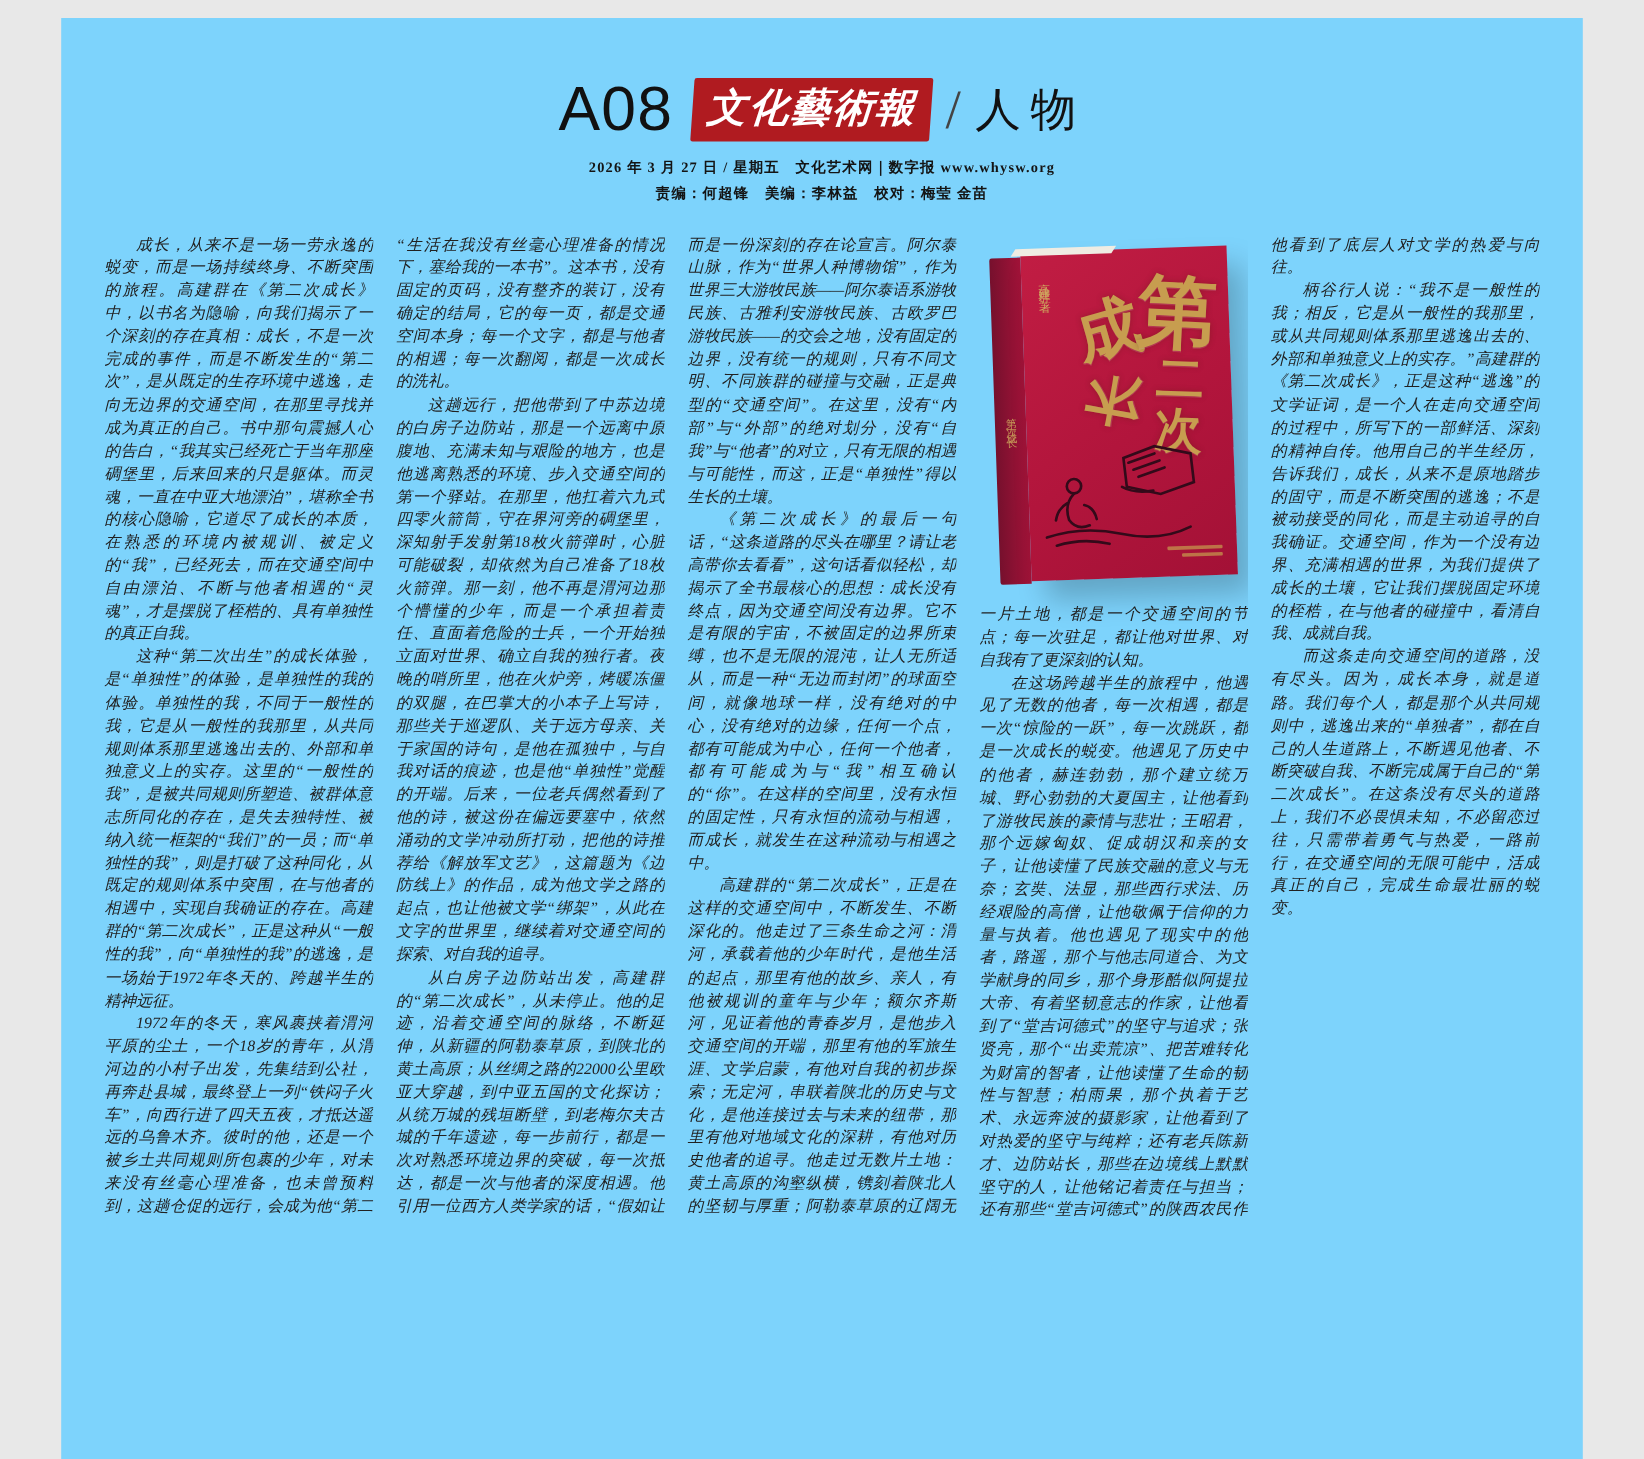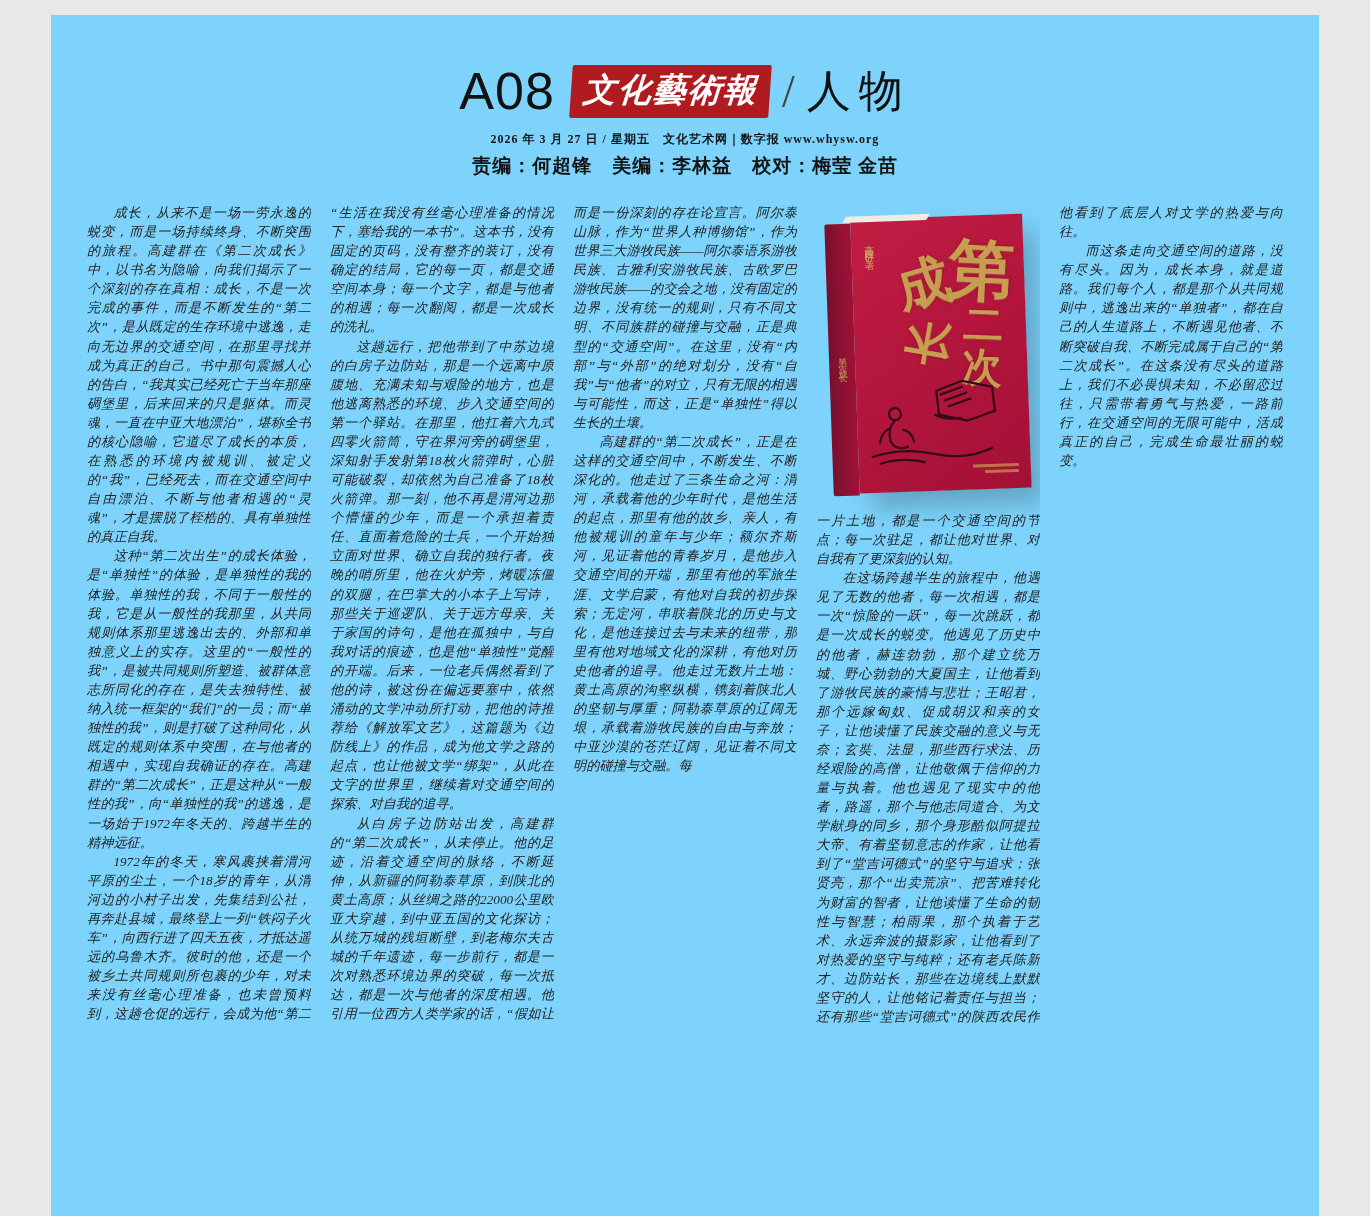--- a/index.html
+++ b/index.html
@@ -14,23 +14,23 @@
   .header { text-align:center; padding-top:46px; }
   .header-row { display:flex; align-items:center; justify-content:center; gap:16px; }
   .page-no { font-family:"Liberation Sans","DejaVu Sans",sans-serif; font-size:52px; font-weight:500; letter-spacing:1px; color:#111; }
   .masthead-box {
     background:#b01b20; color:#fff; padding:3px 12px 5px;
     font-size:33px; font-weight:800; font-style:italic; letter-spacing:2px;
     transform:skewX(-4deg); border-radius:2px;
   }
   .section-name { font-size:44px; font-weight:800; font-style:italic; letter-spacing:4px; color:#0a0a0a; }
   .slash { font-size:46px; font-weight:200; color:#444; margin:0 -4px; }
-  .category { font-size:44px; font-weight:400; letter-spacing:8px; color:#111; }
+  .category { font-size:38px; font-weight:400; letter-spacing:8px; color:#111; }
   .dateline { margin-top:10px; font-size:12px; font-weight:700; letter-spacing:1px; color:#141414; }
-  .editors  { margin-top:5px;  font-size:19px; font-weight:700; letter-spacing:1px; color:#141414; }
+  .editors  { margin-top:5px;  font-size:12px; font-weight:700; letter-spacing:1px; color:#141414; }
   
   .title-block { text-align:center; margin-top:40px; font-weight:900; color:#050505; }
   .title-line { font-size:55px; line-height:1.32; letter-spacing:0.34em; }
   .byline { text-align:center; margin-top:18px; font-size:16px; letter-spacing:3px; color:#222; }
   
   .body-cols {
     display:flex; gap:19px; padding:0 36px; margin-top:24px;
     height:822px; overflow:hidden;
   }
   .col { flex:1 1 0; min-width:0; font-size:13.2px; line-height:1.445; text-align:justify; color:#212121; overflow:hidden; }
@@ -92,20 +92,21 @@
 
     <div class="col">
       <p class="para">“生活在我没有丝毫心理准备的情况下，塞给我的一本书”。这本书，没有固定的页码，没有整齐的装订，没有确定的结局，它的每一页，都是交通空间本身；每一个文字，都是与他者的相遇；每一次翻阅，都是一次成长的洗礼。</p>
       <p class="para indent">这趟远行，把他带到了中苏边境的白房子边防站，那是一个远离中原腹地、充满未知与艰险的地方，也是他逃离熟悉的环境、步入交通空间的第一个驿站。在那里，他扛着六九式四零火箭筒，守在界河旁的碉堡里，深知射手发射第18枚火箭弹时，心脏可能破裂，却依然为自己准备了18枚火箭弹。那一刻，他不再是渭河边那个懵懂的少年，而是一个承担着责任、直面着危险的士兵，一个开始独立面对世界、确立自我的独行者。夜晚的哨所里，他在火炉旁，烤暖冻僵的双腿，在巴掌大的小本子上写诗，那些关于巡逻队、关于远方母亲、关于家国的诗句，是他在孤独中，与自我对话的痕迹，也是他“单独性”觉醒的开端。后来，一位老兵偶然看到了他的诗，被这份在偏远要塞中，依然涌动的文学冲动所打动，把他的诗推荐给《解放军文艺》，这篇题为《边防线上》的作品，成为他文学之路的起点，也让他被文学“绑架”，从此在文字的世界里，继续着对交通空间的探索、对自我的追寻。</p>
       <p class="para indent">从白房子边防站出发，高建群的“第二次成长”，从未停止。他的足迹，沿着交通空间的脉络，不断延伸，从新疆的阿勒泰草原，到陕北的黄土高原；从丝绸之路的22000公里欧亚大穿越，到中亚五国的文化探访；从统万城的残垣断壁，到老梅尔夫古城的千年遗迹，每一步前行，都是一次对熟悉环境边界的突破，每一次抵达，都是一次与他者的深度相遇。他引用一位西方人类学家的话，“假如让我重新出生一次，我多么愿意出生在阿尔泰山脉”。</p>
       <p class="para indent">这句话，不是简单的地理学怀乡，</p>
     </div>
 
     <div class="col">
       <p class="para">而是一份深刻的存在论宣言。阿尔泰山脉，作为“世界人种博物馆”，作为世界三大游牧民族——阿尔泰语系游牧民族、古雅利安游牧民族、古欧罗巴游牧民族——的交会之地，没有固定的边界，没有统一的规则，只有不同文明、不同族群的碰撞与交融，正是典型的“交通空间”。在这里，没有“内部”与“外部”的绝对划分，没有“自我”与“他者”的对立，只有无限的相遇与可能性，而这，正是“单独性”得以生长的土壤。</p>
+      <p class="para indent">《第二次成长》的最后一句话，“这条道路的尽头在哪里？请让老高带你去看看”，这句话看似轻松，却揭示了全书最核心的思想：成长没有终点，因为交通空间没有边界。它不是有限的宇宙，不被固定的边界所束缚，也不是无限的混沌，让人无所适从，而是一种“无边而封闭”的球面空间，就像地球一样，没有绝对的中心，没有绝对的边缘，任何一个点，都有可能成为中心，任何一个他者，都有可能成为与“我”相互确认的“你”。在这样的空间里，没有永恒的固定性，只有永恒的流动与相遇，而成长，就发生在这种流动与相遇之中。</p>
       <p class="para indent">高建群的“第二次成长”，正是在这样的交通空间中，不断发生、不断深化的。他走过了三条生命之河：渭河，承载着他的少年时代，是他生活的起点，那里有他的故乡、亲人，有他被规训的童年与少年；额尔齐斯河，见证着他的青春岁月，是他步入交通空间的开端，那里有他的军旅生涯、文学启蒙，有他对自我的初步探索；无定河，串联着陕北的历史与文化，是他连接过去与未来的纽带，那里有他对地域文化的深耕，有他对历史他者的追寻。他走过无数片土地：黄土高原的沟壑纵横，镌刻着陕北人的坚韧与厚重；阿勒泰草原的辽阔无垠，承载着游牧民族的自由与奔放；中亚沙漠的苍茫辽阔，见证着不同文明的碰撞与交融。每</p>
     </div>
 
     <div class="col">
 
       <div class="book-figure">
         <div class="book">
           <div class="book-spine">
             <span class="spine-text">第二次成长</span>
           </div>
@@ -134,17 +135,18 @@
             </div>
           </div>
         </div>
       </div>
       <p class="para">一片土地，都是一个交通空间的节点；每一次驻足，都让他对世界、对自我有了更深刻的认知。</p>
       <p class="para indent">在这场跨越半生的旅程中，他遇见了无数的他者，每一次相遇，都是一次“惊险的一跃”，每一次跳跃，都是一次成长的蜕变。他遇见了历史中的他者，赫连勃勃，那个建立统万城、野心勃勃的大夏国主，让他看到了游牧民族的豪情与悲壮；王昭君，那个远嫁匈奴、促成胡汉和亲的女子，让他读懂了民族交融的意义与无奈；玄奘、法显，那些西行求法、历经艰险的高僧，让他敬佩于信仰的力量与执着。他也遇见了现实中的他者，路遥，那个与他志同道合、为文学献身的同乡，那个身形酷似阿提拉大帝、有着坚韧意志的作家，让他看到了“堂吉诃德式”的坚守与追求；张贤亮，那个“出卖荒凉”、把苦难转化为财富的智者，让他读懂了生命的韧性与智慧；柏雨果，那个执着于艺术、永远奔波的摄影家，让他看到了对热爱的坚守与纯粹；还有老兵陈新才、边防站长，那些在边境线上默默坚守的人，让他铭记着责任与担当；还有那些“堂吉诃德式”的陕西农民作家，让</p>
     </div>
 
     <div class="col">
       <p class="para">他看到了底层人对文学的热爱与向往。</p>
+      <p class="para indent">柄谷行人说：“我不是一般性的我；相反，它是从一般性的我那里，或从共同规则体系那里逃逸出去的、外部和单独意义上的实存。”高建群的《第二次成长》，正是这种“逃逸”的文学证词，是一个人在走向交通空间的过程中，所写下的一部鲜活、深刻的精神自传。他用自己的半生经历，告诉我们，成长，从来不是原地踏步的固守，而是不断突围的逃逸；不是被动接受的同化，而是主动追寻的自我确证。交通空间，作为一个没有边界、充满相遇的世界，为我们提供了成长的土壤，它让我们摆脱固定环境的桎梏，在与他者的碰撞中，看清自我、成就自我。</p>
       <p class="para indent">而这条走向交通空间的道路，没有尽头。因为，成长本身，就是道路。我们每个人，都是那个从共同规则中，逃逸出来的“单独者”，都在自己的人生道路上，不断遇见他者、不断突破自我、不断完成属于自己的“第二次成长”。在这条没有尽头的道路上，我们不必畏惧未知，不必留恋过往，只需带着勇气与热爱，一路前行，在交通空间的无限可能中，活成真正的自己，完成生命最壮丽的蜕变。</p>
     </div>
 
   </div>
 </div>
 
 </body></html>

